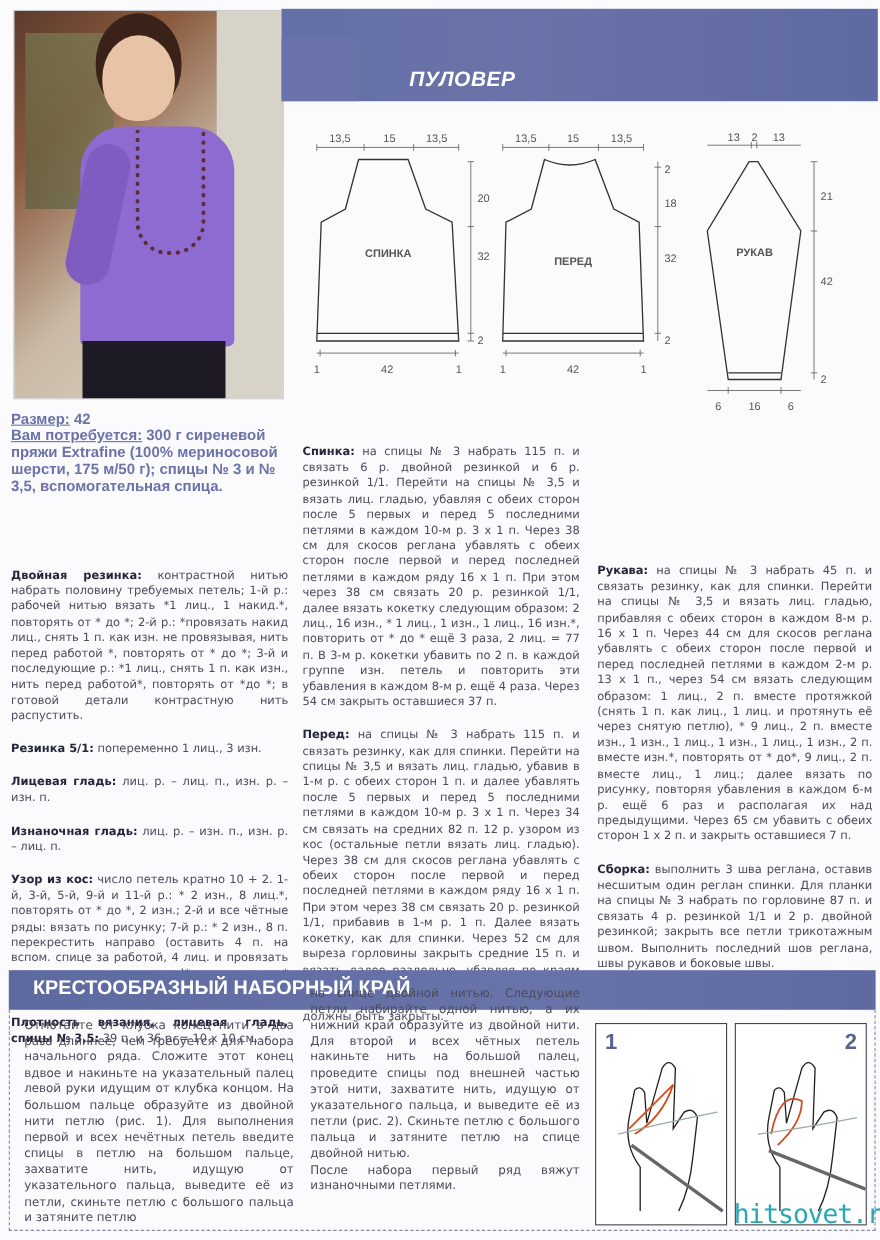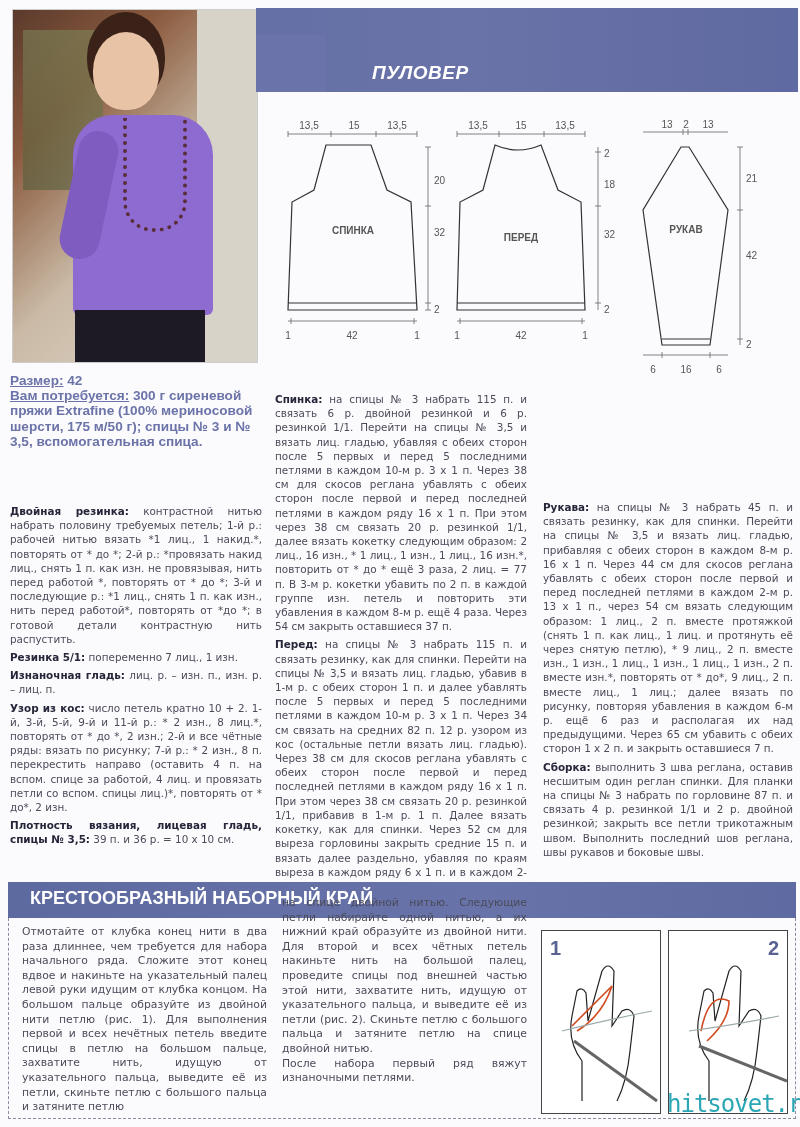--- a/index.html
+++ b/index.html
@@ -21,21 +21,21 @@
   .banner { position:absolute; left:256px; top:8px; width:542px; height:84px;
             background:linear-gradient(90deg,#6470a6 0%,#6a73a8 40%,#5f6aa2 100%); }
   .banner .strip { position:absolute; left:0; top:27px; width:70px; height:57px; background:#6a74aa; }
   .banner-title { position:absolute; left:372px; top:62px; font-family:"Liberation Sans", sans-serif; font-weight:bold;
                   font-size:19px; color:#fff; letter-spacing:0.5px;font-style:italic; }
 
   svg.schem { position:absolute; left:265px; top:110px; width:535px; height:270px; }
   svg text { font-family:"Liberation Sans", sans-serif; fill:#555; }
 
   .col { position:absolute; font-size:10.4px; line-height:14.2px; text-align:justify; color:#4b4b5a; }
-  .col p { margin:4px 0 2px 0; }
+  .col p { margin:16px 0 2px 0; }
   .col b { color:#26263a; }
   .u { text-decoration:underline; }
   .req { position:absolute; left:10px; top:373px; width:252px; font-family:"Liberation Sans", sans-serif;
          font-size:13.6px; line-height:15.2px; font-weight:bold; color:#6b73a8; }
   .req .u { }
 
   .section-bar { position:absolute; left:8px; top:882px; width:788px; height:36px;
                  background:linear-gradient(90deg,#5d6aa0,#6873a9 60%,#5f6aa2); }
   .section-title { position:absolute; left:30px; top:888px; font-family:"Liberation Sans", sans-serif;
                    font-weight:bold; font-size:18px; color:#fff; }
@@ -152,21 +152,22 @@
   <text x="454" y="263" font-size="10" text-anchor="middle">6</text>
 </svg>
 
 <div class="req">
   <span class="u">Размер:</span><span> 42</span><br>
   <span class="u">Вам потребуется:</span><span> 300 г сиреневой пряжи Extrafine (100% мериносовой шерсти, 175 м/50 г); спицы № 3 и № 3,5, вспомогательная спица.</span>
 </div>
 
 <div class="col" style="left:10px; top:500px; width:252px;">
   <p><b>Двойная резинка:</b><span> контрастной нитью набрать половину требуемых петель; 1-й р.: рабочей нитью вязать *1 лиц., 1 накид.*, повторять от * до *; 2-й р.: *провязать накид лиц., снять 1 п. как изн. не провязывая, нить перед работой *, повторять от * до *; 3-й и последующие р.: *1 лиц., снять 1 п. как изн., нить перед работой*, повторять от *до *; в готовой детали контрастную нить распустить.</span></p>
-  <p><b>Резинка 5/1:</b><span> попеременно 7 лиц., 1 изн.</span></p>
+  <p><b>Резинка 5/1:</b><span> попеременно 1 лиц., 3 изн.</span></p>
+  <p><b>Лицевая гладь:</b><span> лиц. р. – лиц. п., изн. р. – изн. п.</span></p>
   <p><b>Изнаночная гладь:</b><span> лиц. р. – изн. п., изн. р. – лиц. п.</span></p>
   <p><b>Узор из кос:</b><span> число петель кратно 10 + 2. 1-й, 3-й, 5-й, 9-й и 11-й р.: * 2 изн., 8 лиц.*, повторять от * до *, 2 изн.; 2-й и все чётные ряды: вязать по рисунку; 7-й р.: * 2 изн., 8 п. перекрестить направо (оставить 4 п. на вспом. спице за работой, 4 лиц. и провязать петли со вспом. спицы лиц.)*, повторять от * до*, 2 изн.</span></p>
   <p><b>Плотность вязания, лицевая гладь, спицы № 3,5:</b><span> 39 п. и 36 р. = 10 х 10 см.</span></p>
 </div>
 
 <div class="col" style="left:275px; top:388px; width:252px;">
   <p><b>Спинка:</b><span> на спицы № 3 набрать 115 п. и связать 6 р. двойной резинкой и 6 р. резинкой 1/1. Перейти на спицы № 3,5 и вязать лиц. гладью, убавляя с обеих сторон после 5 первых и перед 5 последними петлями в каждом 10-м р. 3 х 1 п. Через 38 см для скосов реглана убавлять с обеих сторон после первой и перед последней петлями в каждом ряду 16 х 1 п. При этом через 38 см связать 20 р. резинкой 1/1, далее вязать кокетку следующим образом: 2 лиц., 16 изн., * 1 лиц., 1 изн., 1 лиц., 16 изн.*, повторить от * до * ещё 3 раза, 2 лиц. = 77 п. В 3-м р. кокетки убавить по 2 п. в каждой группе изн. петель и повторить эти убавления в каждом 8-м р. ещё 4 раза. Через 54 см закрыть оставшиеся 37 п.</span></p>
   <p><b>Перед:</b><span> на спицы № 3 набрать 115 п. и связать резинку, как для спинки. Перейти на спицы № 3,5 и вязать лиц. гладью, убавив в 1-м р. с обеих сторон 1 п. и далее убавлять после 5 первых и перед 5 последними петлями в каждом 10-м р. 3 х 1 п. Через 34 см связать на средних 82 п. 12 р. узором из кос (остальные петли вязать лиц. гладью). Через 38 см для скосов реглана убавлять с обеих сторон после первой и перед последней петлями в каждом ряду 16 х 1 п. При этом через 38 см связать 20 р. резинкой 1/1, прибавив в 1-м р. 1 п. Далее вязать кокетку, как для спинки. Через 52 см для выреза горловины закрыть средние 15 п. и вязать далее раздельно, убавляя по краям выреза в каждом ряду 6 х 1 п. и в каждом 2-м р. 4 х 1 п. На высоте спинки все петли должны быть закрыты.</span></p>
 </div>
 <div class="col" style="left:543px; top:496px; width:250px;">

